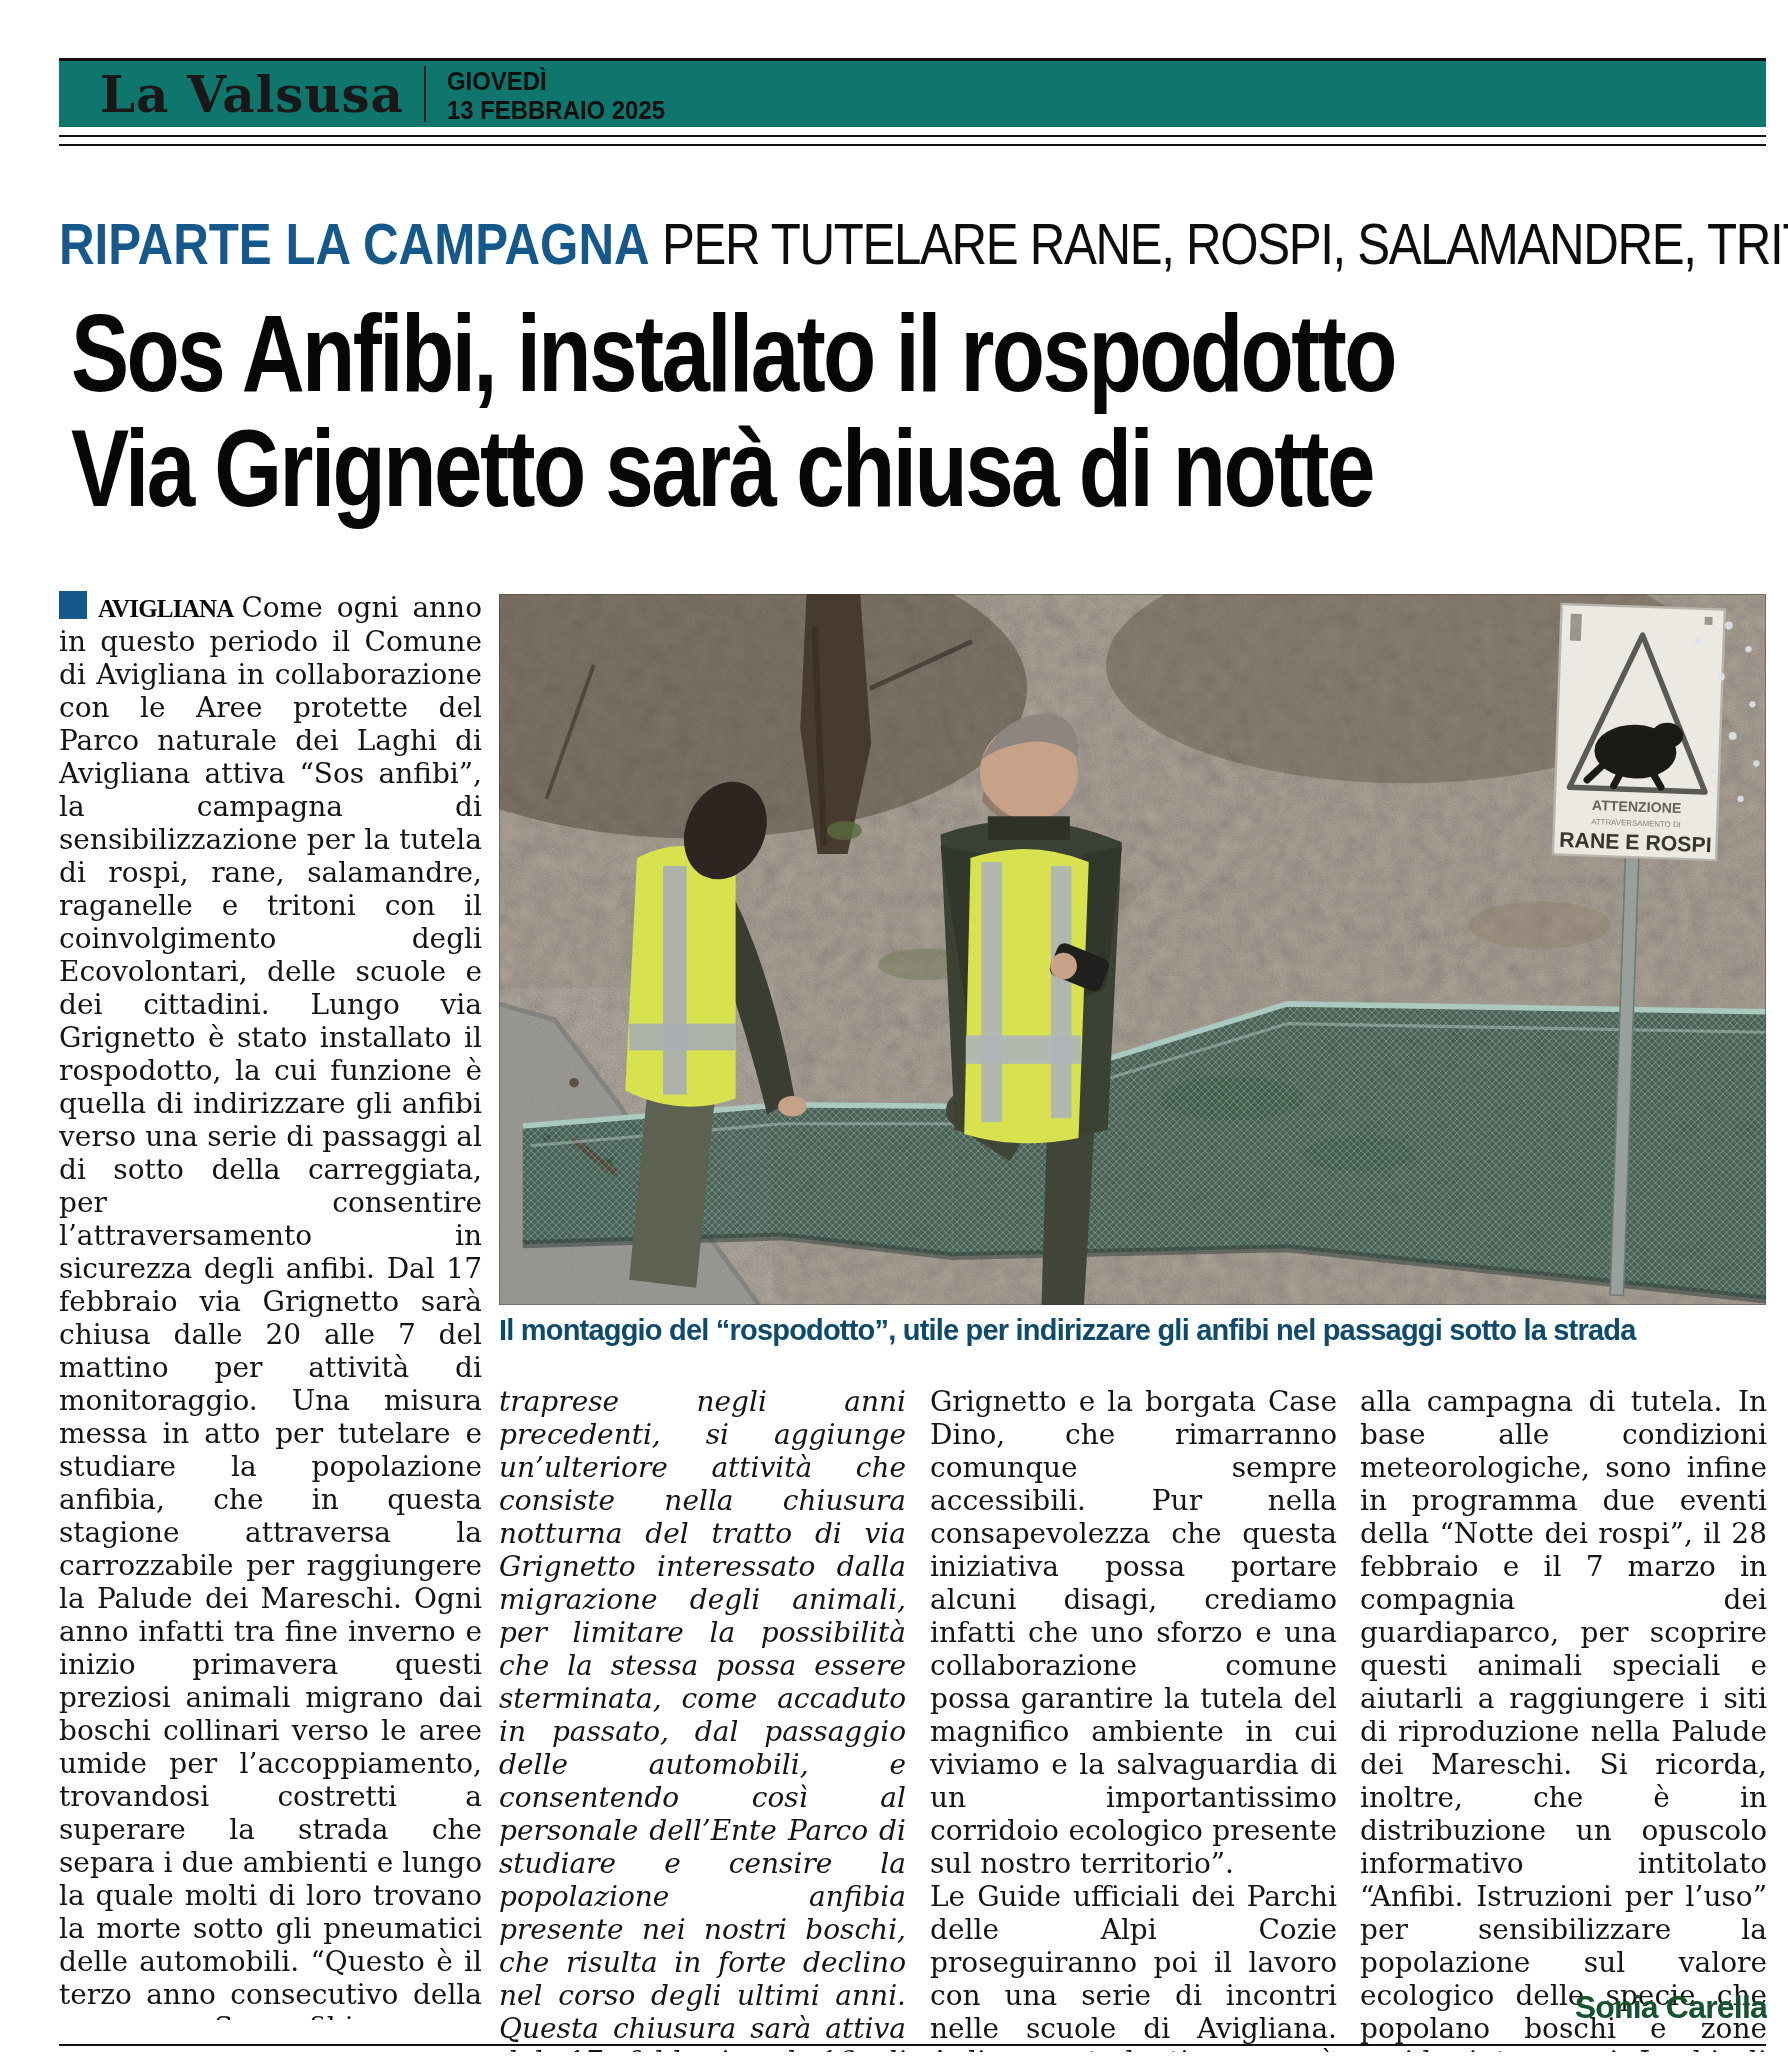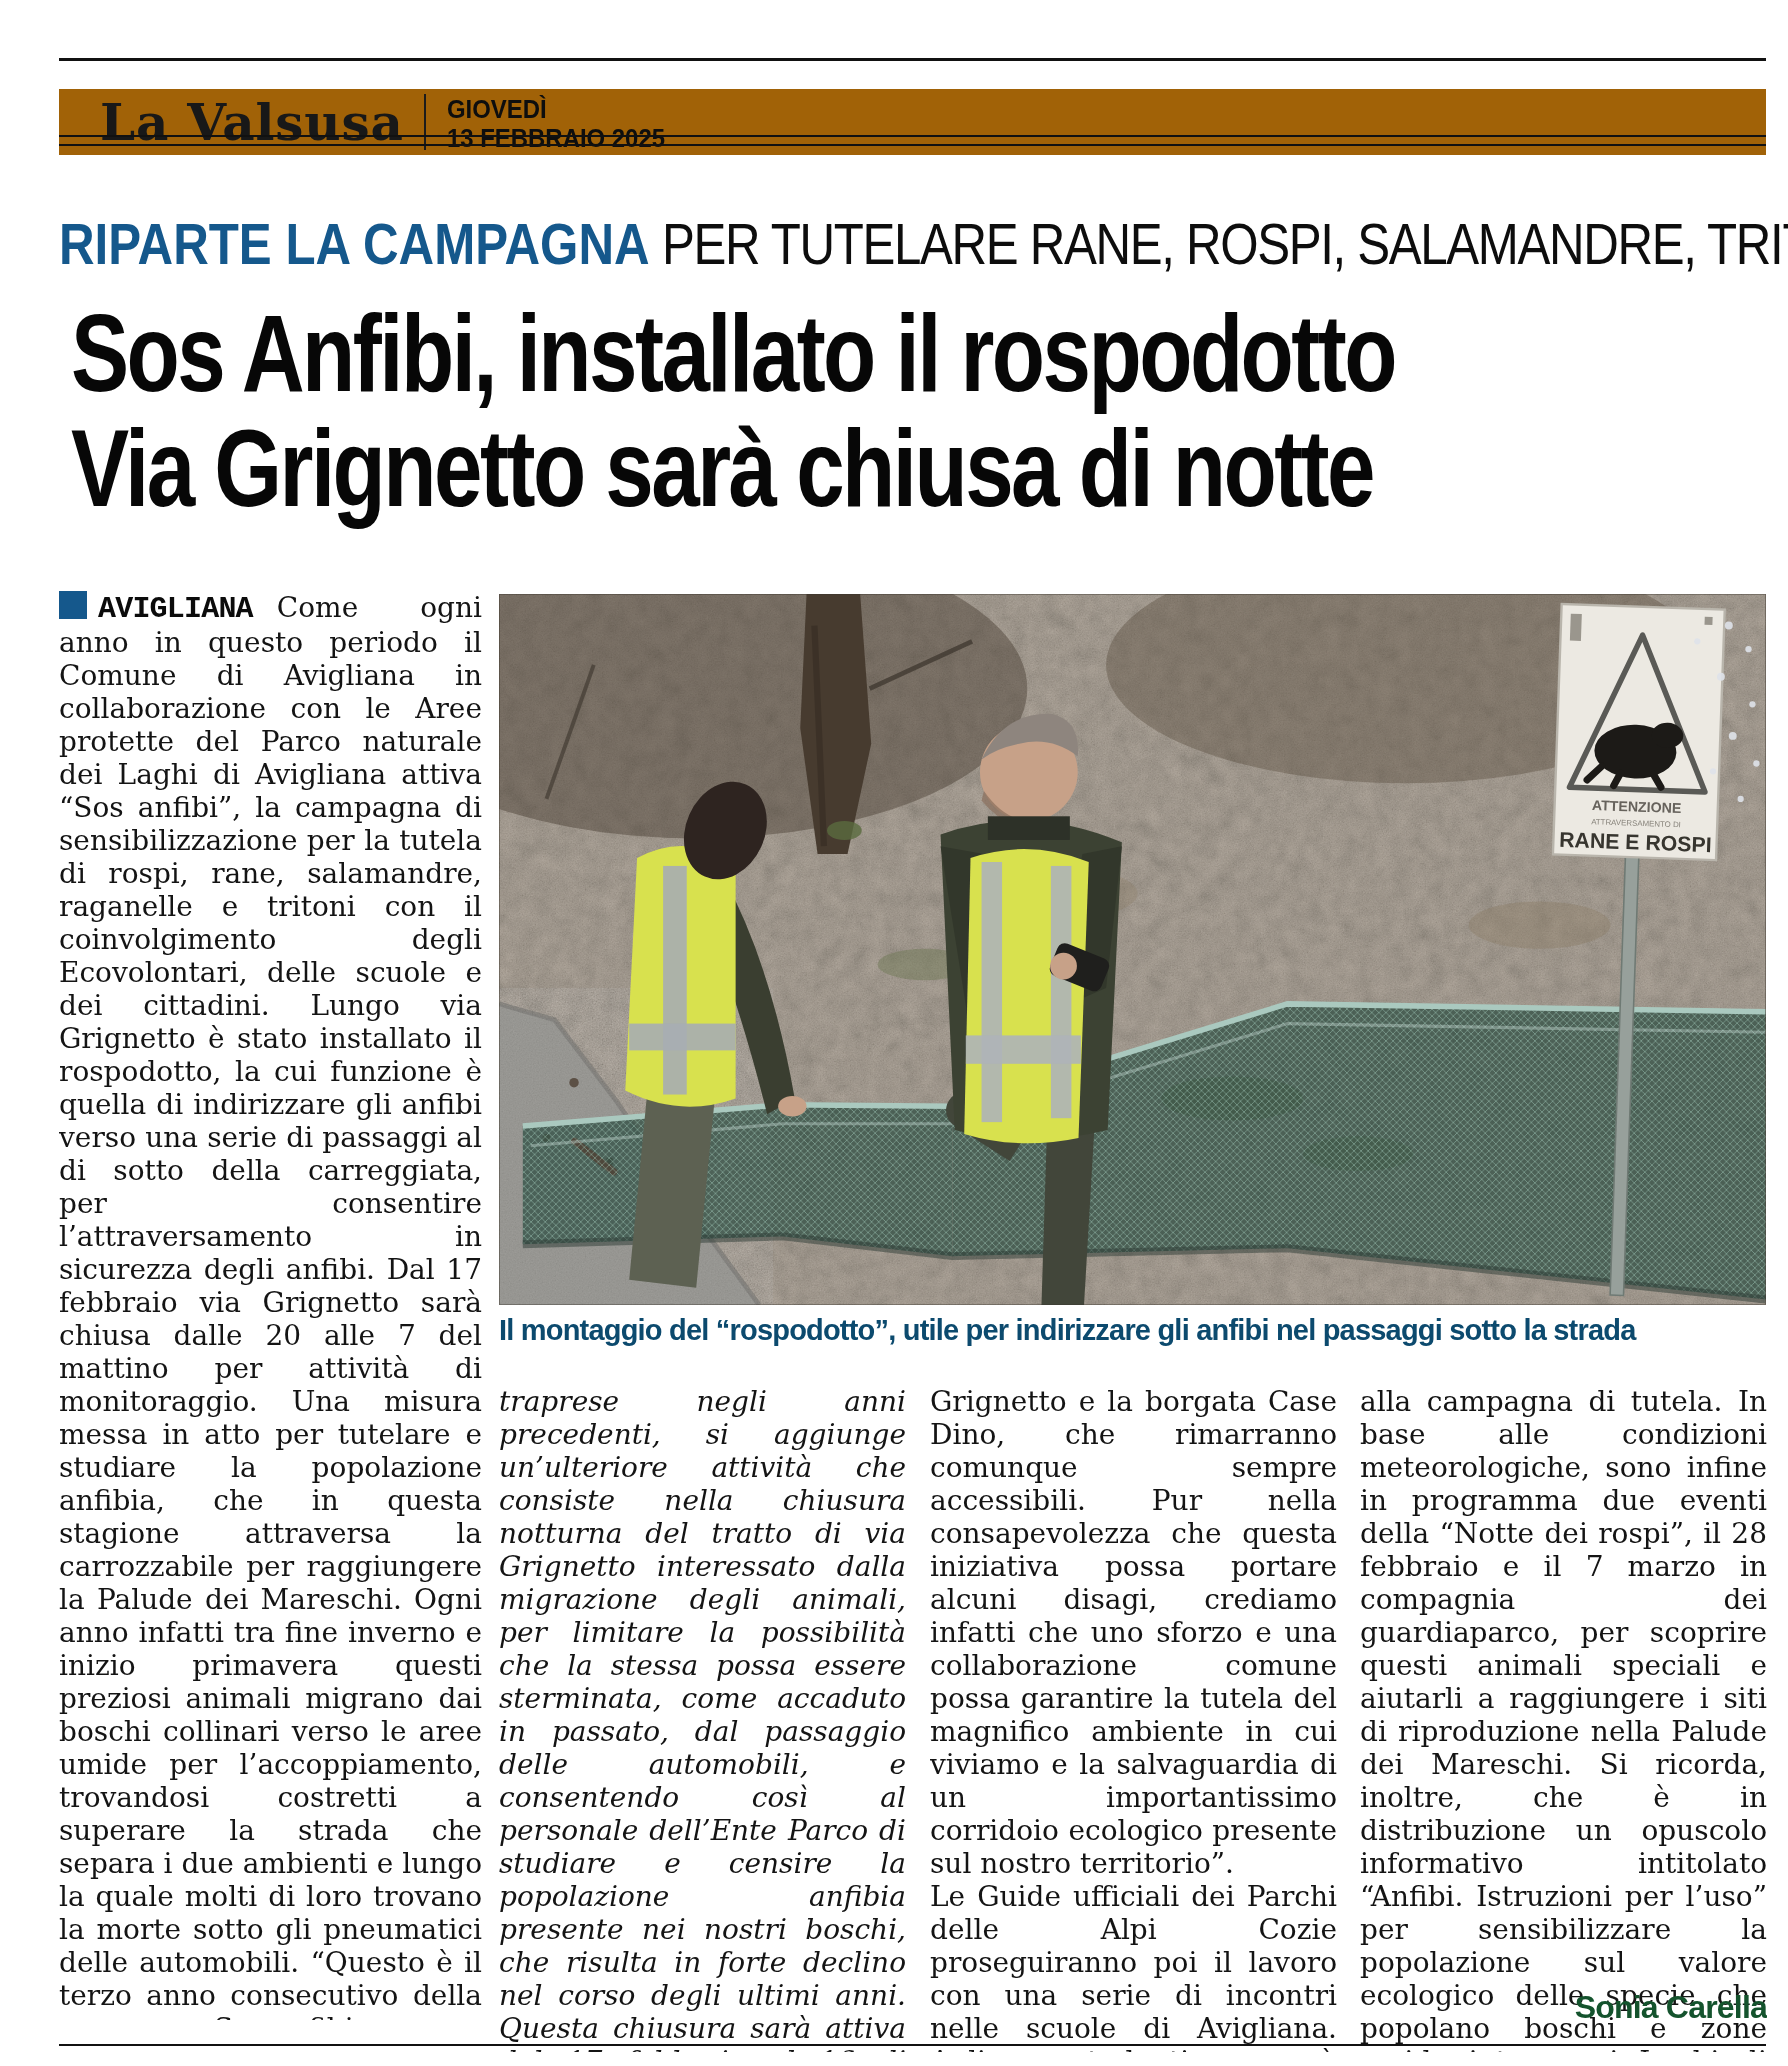--- a/index.html
+++ b/index.html
@@ -3,41 +3,41 @@
 <meta charset="utf-8">
 <style>
   html,body { margin:0; padding:0; }
   body {
     width:1789px; height:2066px; position:relative; background:#ffffff;
     font-family:"DejaVu Serif", serif; color:#161616;
     -webkit-font-smoothing:antialiased;
   }
   .rule { position:absolute; left:59px; width:1707px; background:#111; }
   
-  .masthead { position:absolute; left:59px; top:61px; width:1707px; height:66px; background:#a16207;margin-top:28px; }
+  .masthead { position:absolute; left:59px; top:61px; width:1707px; height:66px; background:#0f766e; }
   .brand { position:absolute; left:41px; bottom:3.2px; font-family:"DejaVu Serif",serif; font-weight:bold; font-size:50px; color:#181818; letter-spacing:0.8px; }
   .mast-divider { position:absolute; left:365px; top:4.7px; bottom:4.7px; width:2.4px; background:#1c1c1c; }
   .mast-date { position:absolute; left:388px; top:5.5px; font-family:"Liberation Sans",sans-serif; font-weight:bold; font-size:26px; line-height:29px; color:#0e0e0e; transform:scaleX(.92); transform-origin:left top; white-space:nowrap; }
   
   .kicker { position:absolute; left:59px; top:210px; white-space:nowrap; font-family:"Liberation Sans",sans-serif; font-size:58px; transform:scaleX(.85); transform-origin:left top; }
   .kicker .hl { color:#15588c; font-weight:bold; }
   .kicker .rest { color:#0d0d0d; font-weight:normal; letter-spacing:-1.6px; }
   
   .headline { position:absolute; left:59px; top:284px; }
   .headline .line { display:block; white-space:nowrap; font-family:"Liberation Sans",sans-serif; font-weight:bold; font-size:109px; line-height:115px; letter-spacing:-3.2px; color:#070707; transform:scaleX(.8); transform-origin:left top; }
   
   .col { position:absolute; font-size:28px; line-height:33px; text-align:justify; color:#141414; overflow:hidden; hyphens:auto; }
   .col p { margin:0; }
   #col1 { left:59px; top:591px; width:423px; height:1429px; }
   #col2 { left:499px; top:1385px; width:407px; height:667px; font-style:italic; }
   #col3 { left:930px; top:1385px; width:407px; height:667px; }
   #col4 { left:1360px; top:1385px; width:407px; height:667px; }
   .it { }
   .lead-marker { display:inline-block; width:28px; height:28px; background:#15588c; margin-right:11px; vertical-align:-2.4px; }
-  .lead-loc { font-family:Liberation Mono, monospace; font-weight:bold; font-style:normal; font-size:30px; letter-spacing:-0.8px; margin-right:24px; color:#0b0b0b; }
+  .lead-loc { font-family:Liberation Serif, serif; font-weight:bold; font-style:normal; font-size:25px; letter-spacing:-0.8px; margin-right:8px; color:#0b0b0b; }
   .byline { position:absolute; right:0; top:606px; font-family:"Liberation Sans",sans-serif; font-weight:bold; font-size:32px; letter-spacing:-0.8px; color:#14532d; }
   
   .photo-wrap { position:absolute; left:499px; top:594px; width:1267px; height:711px; overflow:hidden; background:#6e6052; }
   .caption { position:absolute; left:499px; top:1314px; width:1267px; font-family:"Liberation Sans",sans-serif; font-weight:bold; font-size:29px; letter-spacing:-0.8px; color:#0c4a6e; white-space:nowrap; }
 </style>
 </head>
 <body>
 
 <div class="rule" style="top:58px;height:3.2px;"></div>
 

